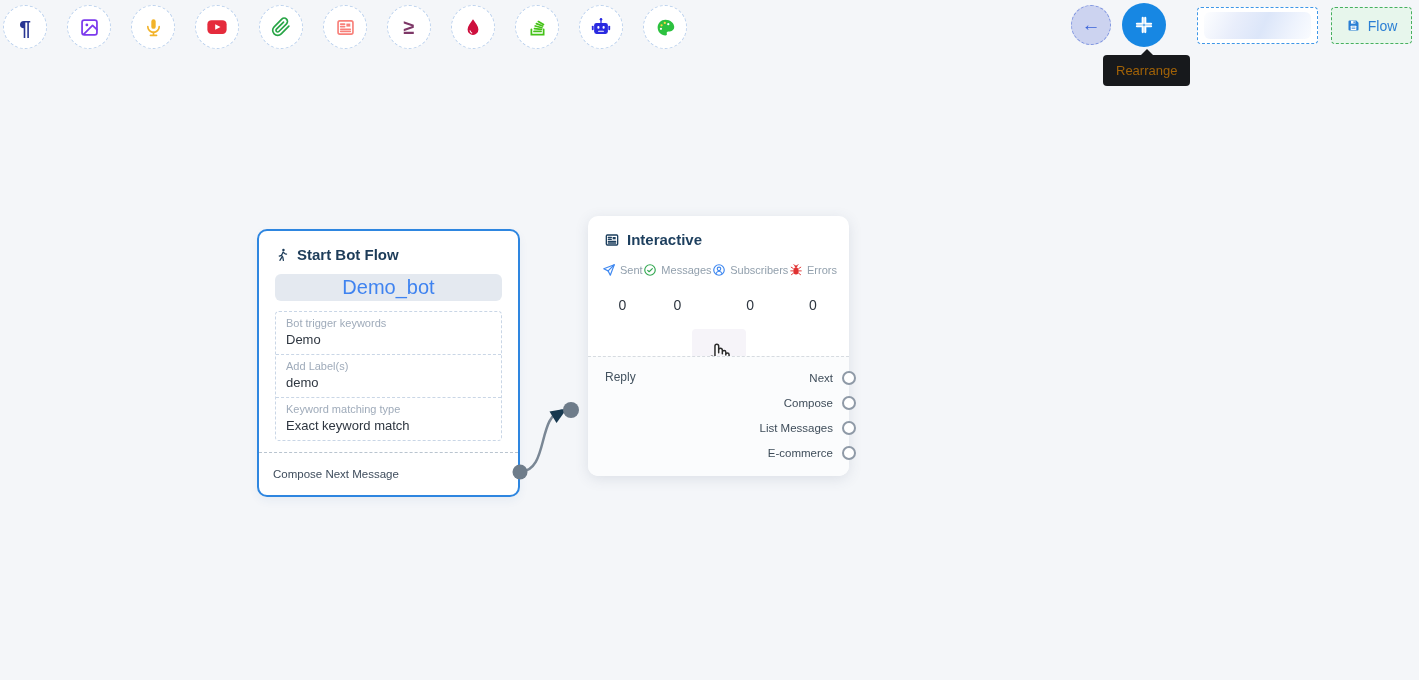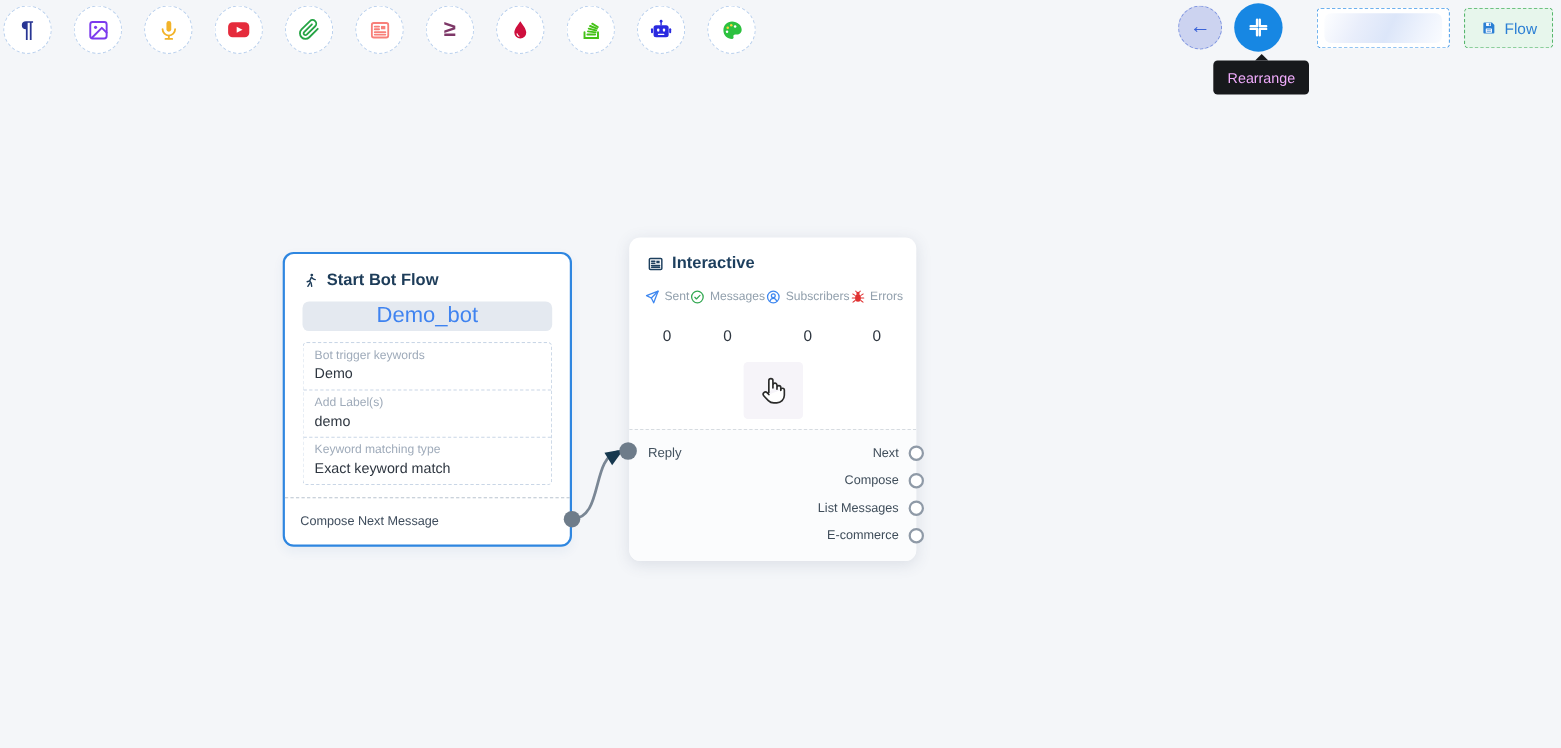--- a/index.html
+++ b/index.html
@@ -13,21 +13,21 @@
               display:flex; align-items:center; justify-content:center; cursor:pointer; }
   .tool-btn svg { display:block; }
   .glyph-icon { font-weight:bold; font-size:21px; line-height:1; }
 
   
   .back-btn { position:absolute; left:1071px; top:5px; width:40px; height:40px; border-radius:50%;
               background:#ccd3f0; border:1px dashed #7f95e0; display:flex; align-items:center; justify-content:center;
               color:#3a63d8; font-size:19px; z-index:3; cursor:pointer; }
   .rearrange-btn { position:absolute; left:1122px; top:3px; width:44px; height:44px; border-radius:50%;
               background:#1787e3; display:flex; align-items:center; justify-content:center; z-index:4; cursor:pointer; }
-  .tooltip { position:absolute; left:1103px; top:55px; background:#17191c; color:#f0abfc; font-size:13px;
+  .tooltip { position:absolute; left:1103px; top:55px; background:#17191c; color:#a16207; font-size:13px;
              padding:8px 13px; border-radius:4px; z-index:6; }
   .tooltip::before { content:""; position:absolute; top:-6px; left:50%; margin-left:-6px;
              border-left:6px solid transparent; border-right:6px solid transparent; border-bottom:6px solid #17191c; }
   .name-box { position:absolute; left:1197px; top:7px; width:121px; height:37px; border:1px dashed #3e97e8;
               border-radius:4px; background:#ffffff; z-index:3; cursor:text; overflow:hidden; }
   .name-box .blur { position:absolute; inset:4px 6px; border-radius:6px;
               background:linear-gradient(115deg,#fdfeff 0%,#e9eefb 30%,#dce6f9 55%,#eef3fd 80%,#fafcff 100%); }
   .save-btn { position:absolute; left:1331px; top:7px; width:81px; height:37px; border:1px dashed #47b05f;
               border-radius:4px; background:#e7f6ec; color:#2b7fd4; font-size:14px; display:flex; gap:7px;
               align-items:center; justify-content:center; z-index:3; cursor:pointer; }
@@ -41,21 +41,21 @@
   .bot-chip { margin:2px 16px 0; height:27px; background:#e4e9f0; border-radius:6px; color:#3f83f0;
               font-size:20px; display:flex; align-items:center; justify-content:center; cursor:pointer; }
   .fieldset { margin:10px 16px 0; border:1px dashed #c9d6e6; border-radius:4px; }
   .field { padding:5px 10px 7px; cursor:pointer; }
   .field + .field { border-top:1px dashed #c9d6e6; }
   .field .lbl { font-size:11px; color:#9fabba; margin-bottom:3px; }
   .field .val { font-size:13px; color:#2e3640; }
   .node-start-footer { margin-top:auto; border-top:1px dashed #b9c4cf; padding:15px 14px;
                  text-align:left; font-size:11.5px; color:#3e4c5c; }
 
-  .node-interactive { left:572px; top:216px; width:261px; height:294px;
+  .node-interactive { left:588px; top:216px; width:261px; height:260px;
                 box-shadow:0 3px 14px rgba(60,80,110,.13);text-align:right; }
   .stats-row { display:flex; justify-content:space-between; padding:6px 12px 0 14px; }
   .stat { display:flex; flex-direction:column; align-items:center;gap:13px; }
   .stat-top { display:flex; align-items:center; gap:4px; font-size:11px; color:#92a0ad; }
   .stat-val { font-size:14px; color:#2e3640; margin-top:7px; }
   .cursor-wrap { width:54px; height:52px; margin:16px auto 0; background:#f6f4f9; border-radius:4px;
                 display:flex; align-items:center; justify-content:center; }
   .node-int-footer { position:absolute; left:0; right:0; bottom:0; height:120px; background:#fbfcfd;
                 border-top:1px dashed #d6dbe0; border-radius:0 0 10px 10px; }
   .reply-row { position:absolute; left:17px; top:13px; font-size:12px; color:#43525f; }

